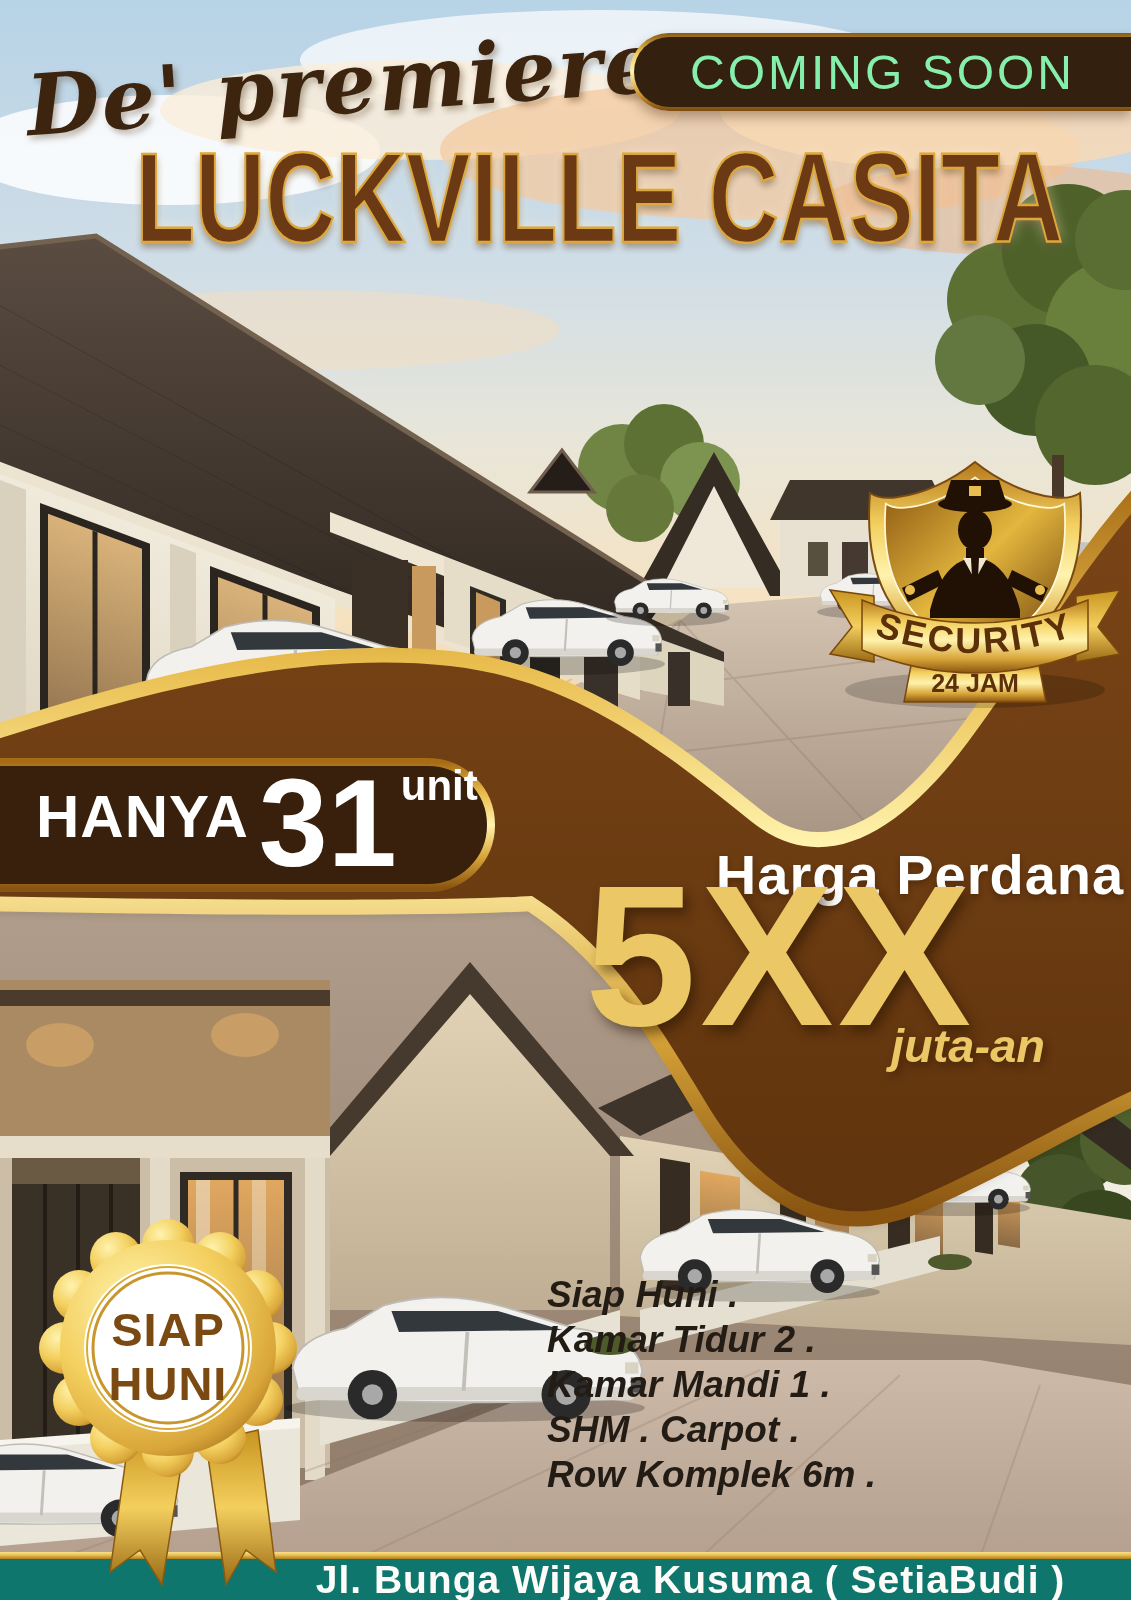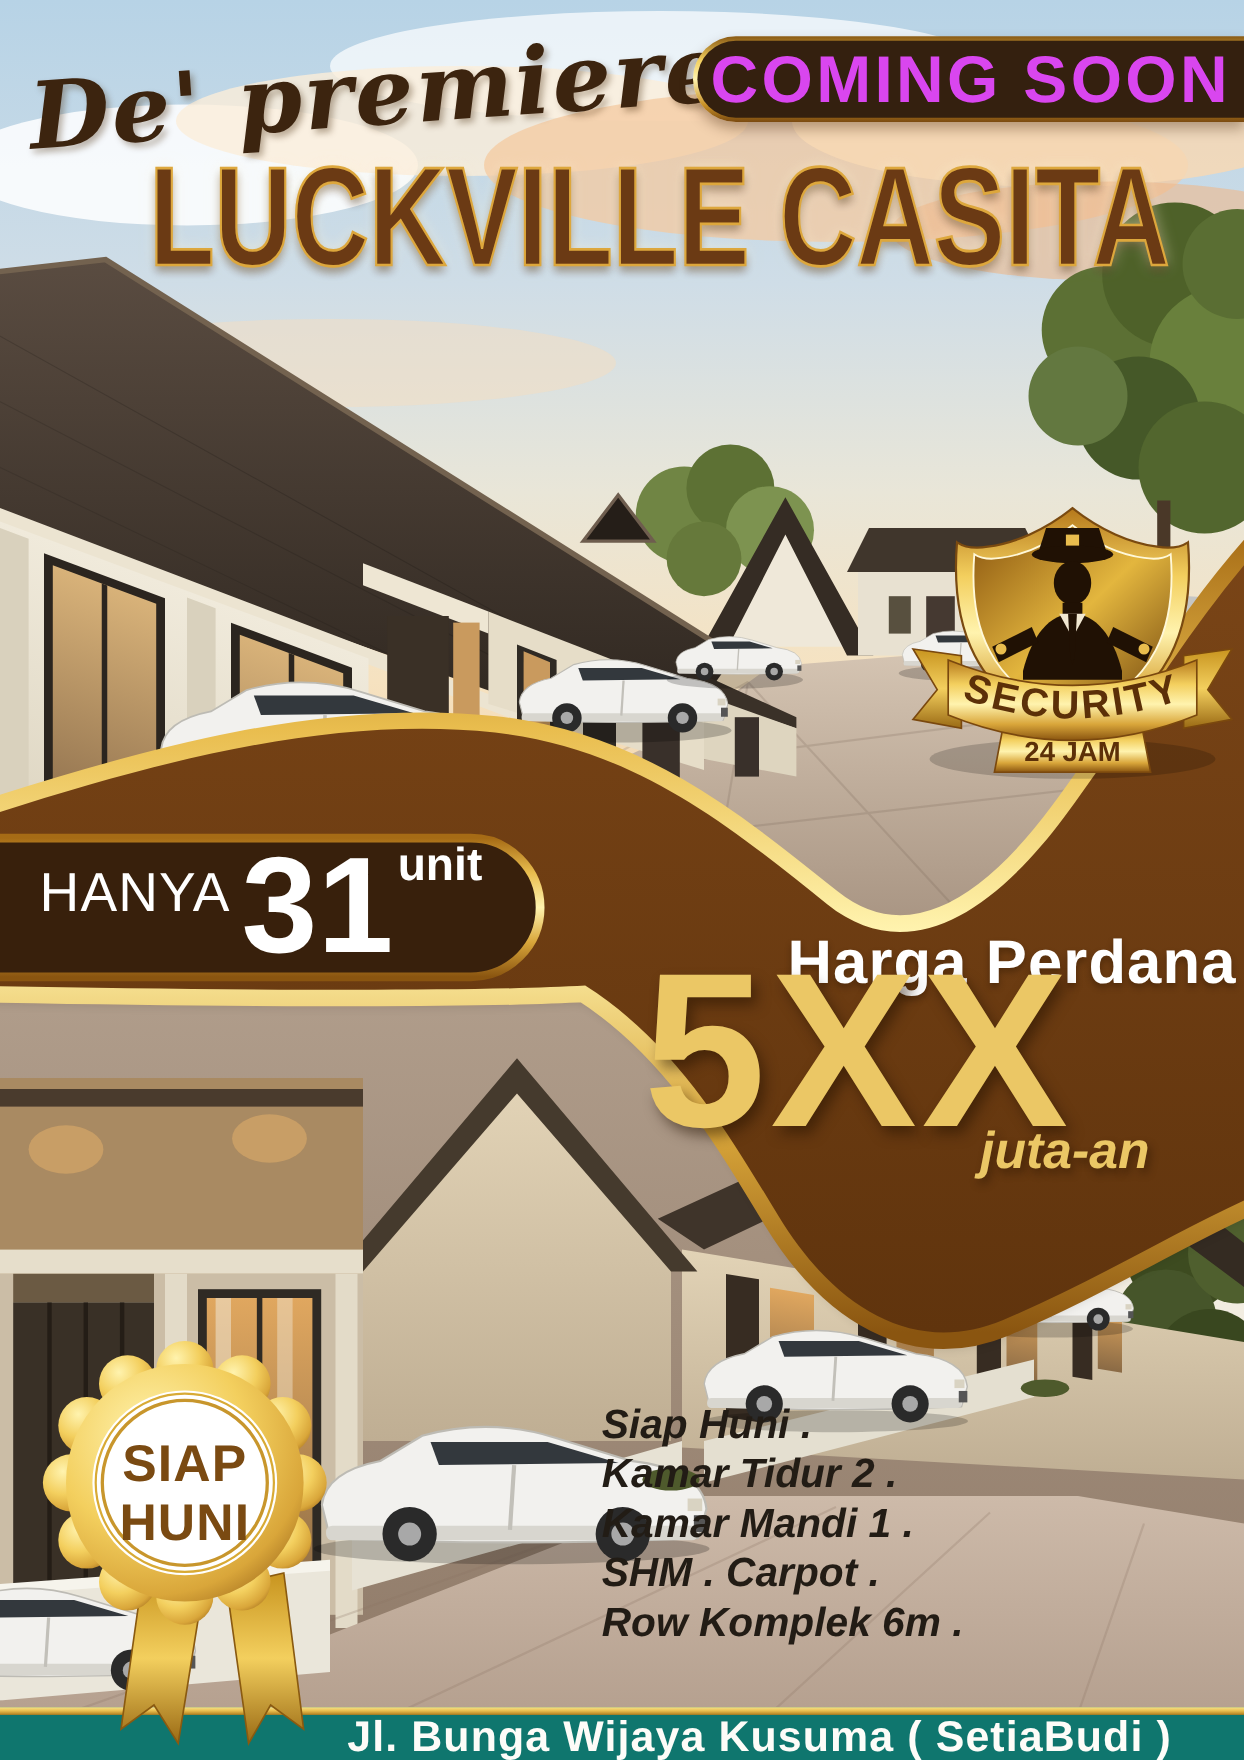--- a/index.html
+++ b/index.html
@@ -17,34 +17,34 @@
     text-shadow:3px 4px 6px rgba(70,40,10,.35);
   }
   .coming-soon{
     position:absolute;left:630px;top:33px;width:501px;height:78px;
     background:linear-gradient(180deg,#8a5a14 0%,#f3cf5e 28%,#fff3ae 50%,#c89026 80%,#7a4a10 100%);
     border-radius:39px 0 0 39px;box-shadow:0 6px 12px rgba(60,30,0,.35);
   }
   .coming-soon .inner{
     position:absolute;left:4px;top:4px;right:0;bottom:4px;background:#34200f;
     border-radius:35px 0 0 35px;display:flex;align-items:center;justify-content:center;
-    font-size:60px;font-weight:700;letter-spacing:3px;color:#d946ef;
+    font-size:48px;font-weight:400;letter-spacing:3px;color:#86efac;
   }
   .main-title{
     position:absolute;top:134px;left:0;width:1131px;text-align:center;white-space:nowrap;
     font-size:128px;font-weight:800;letter-spacing:0px;line-height:1;
     color:#6b3a14;-webkit-text-stroke:2.5px #dda73c;
     transform:scaleX(.76);transform-origin:565px 0;
     text-shadow:0 0 16px rgba(255,244,210,.55),0 5px 9px rgba(60,30,0,.5);
   }
   .units-banner-text{
     position:absolute;left:36px;top:762px;width:450px;height:126px;
     display:flex;align-items:flex-start;color:#fff;
   }
-  .units-banner-text .prefix{font-size:50px;font-weight:400;letter-spacing:1px;margin-top:20px;}
+  .units-banner-text .prefix{font-size:60px;font-weight:700;letter-spacing:1px;margin-top:20px;}
   .units-banner-text .count{font-size:124px;font-weight:700;line-height:.92;margin-left:10px;margin-top:4px;}
   .units-banner-text .unitlabel{font-size:42px;font-weight:600;margin-left:4px;}
   .price-label{
     position:absolute;left:700px;top:842px;width:440px;text-align:center;
     font-size:56px;font-weight:600;color:#ffffff;letter-spacing:1px;
     text-shadow:0 3px 6px rgba(40,20,0,.4);
   }
   .price-value{
     position:absolute;left:585px;top:856px;width:465px;text-align:left;
     font-size:200px;font-weight:800;line-height:1;letter-spacing:4px;color:#ebc765;

